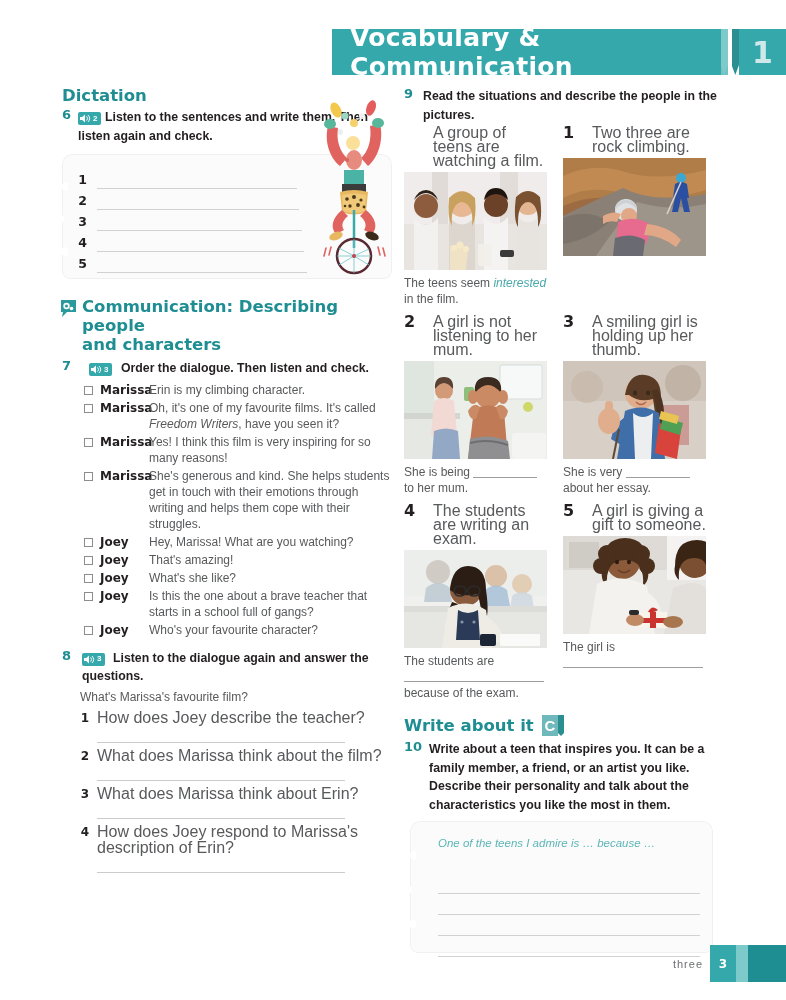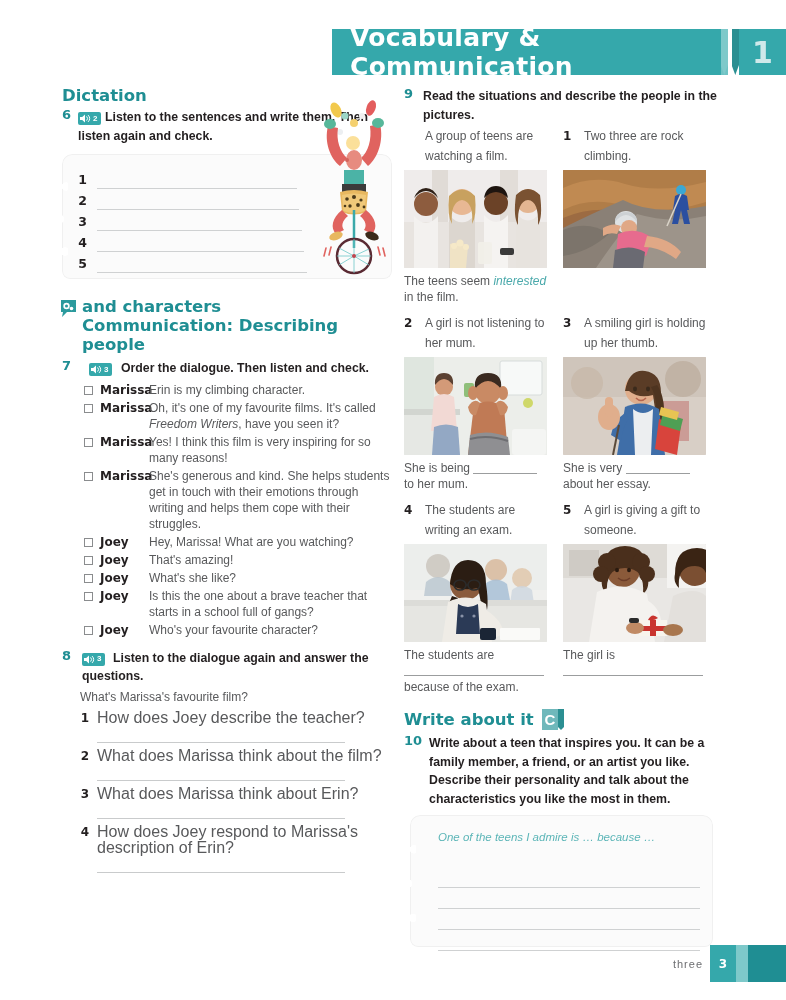--- a/index.html
+++ b/index.html
@@ -98,21 +98,21 @@
   .q-intro { font-size: 12px; line-height: 16px; color: #58595b; }
   .q-item { display: flex; gap: 8px; margin-top: 5px; }
   .q-item .qn { font-weight: bold; font-size: 12px; color: #231f20; width: 9px; text-align: right; flex: 0 0 auto; line-height:16px; font-family:"DejaVu Sans", sans-serif;}
   .q-item .qt { flex: 1; font-size: 16px; line-height: 16px; color: #58595b; }
   .ans-line { border-bottom: 1px solid #c9cbcc; height: 17px; margin-left: 17px; width: 248px; }
 
   
   .col-right { position: absolute; left: 404px; top: 86px; width: 330px; }
   .pic-grid { display: flex; gap: 16px; margin-top: 3px; }
   .pic-col { width: 143px; }
-  .pic-cap { display: flex; gap: 13px; font-size: 12px; line-height: 20px; color: #58595b; }
+  .pic-cap { display: flex; gap: 21px; font-size: 16px; line-height: 14px; color: #58595b; }
   .pic-cap .pn { font-weight: bold; color: #231f20; width: 8px; flex: 0 0 auto; font-family:"DejaVu Sans", sans-serif;}
   .photo { width: 143px; height: 98px; margin-top: 4px; border-radius: 1px; overflow: hidden; position: relative; background:#ddd; }
   .after-txt { font-size: 12px; line-height: 16px; color: #58595b; margin-top: 5px; }
   .blank-inline { display: inline-block; width: 64px; border-bottom: 1px solid #9b9d9e; height: 12px; vertical-align: -2px; }
   .blank-full { display: block; border-bottom: 1px solid #9b9d9e; height: 13px; width: 140px; }
 
   
   .write-head { display: flex; align-items: center; gap: 8px; margin-top: 14px; }
   .c-badge { position: relative; width: 22px; height: 21px; }
 
@@ -240,22 +240,22 @@
       </svg>
     </div>
 
     <div class="comm-head">
       <svg class="comm-ic" viewBox="0 0 17 19">
         <path d="M1 1h15v12H7l-5 5 1-5H1z" fill="#2b9a9d"></path>
         <circle cx="6.5" cy="7" r="3.2" fill="#fff"></circle>
         <circle cx="6.5" cy="7" r="1.5" fill="#2b9a9d"></circle>
         <circle cx="11.5" cy="9.5" r="1.8" fill="#fff"></circle>
       </svg>
+      <div class="sec-title">Communication: Describing people</div>
       <div class="sec-title">and characters</div>
-      <div class="sec-title">Communication: Describing people</div>
     </div>
 
     <div class="ex-row" style="margin-top:4px;">
       <span class="exnum">7</span>
       <div class="ex-body" style="padding-left:11px;">
         <span class="audio-ic">
           <svg width="11" height="9" viewBox="0 0 11 9">
               <path d="M0 3h2.2L5 .6v7.8L2.2 6H0z" fill="#fff"></path>
               <path d="M6.6 2.4a3 3 0 0 1 0 4.2" stroke="#fff" stroke-width="1" fill="none"></path>
               <path d="M8.1 1.1a5 5 0 0 1 0 6.8" stroke="#fff" stroke-width="1" fill="none"></path>

